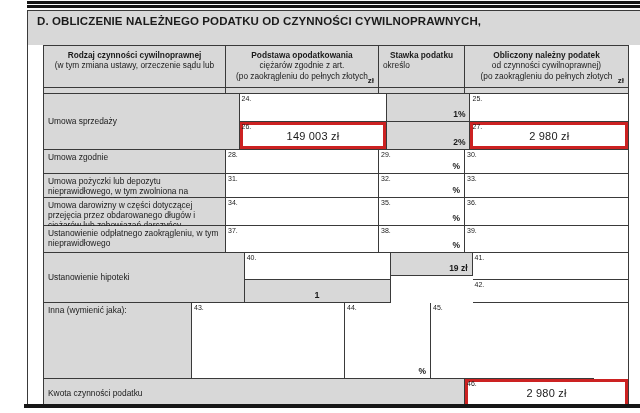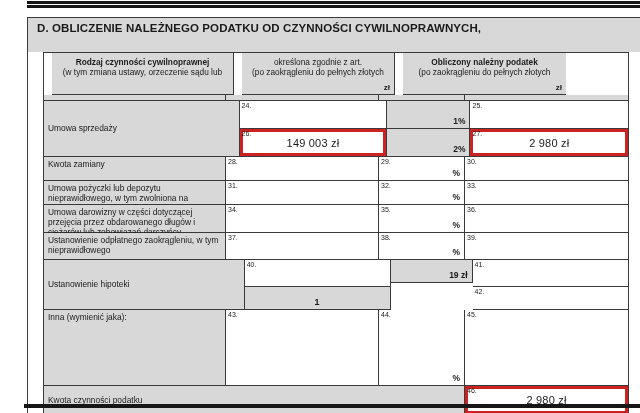--- a/index.html
+++ b/index.html
@@ -9,21 +9,21 @@
     -webkit-font-smoothing:antialiased;overflow:hidden;
   }
   .top-bar{
     position:absolute;left:27px;top:1px;width:613px;height:7px;
     background:linear-gradient(#161616 0 40%,#ffffff 40% 56%,#161616 56% 100%);
   }
   .bottom-bar{
     position:absolute;left:24px;top:404px;width:616px;height:4px;background:#161616;
   }
   .section{
-    position:absolute;left:27px;top:17px;width:613px;height:396px;
+    position:absolute;left:27px;top:10px;width:613px;height:396px;
     border-top:1px solid #3a3a3a;border-left:1px solid #3a3a3a;background:#ffffff;
   }
   .title-band{
     position:absolute;left:0;top:0;width:100%;height:34px;background:#d8d8d8;
   }
   .title{
     padding:3px 0 0 9px;font-weight:bold;font-size:11.5px;line-height:1.22;
     letter-spacing:.1px;white-space:nowrap;
   }
   .title .l2{padding-left:17px;}
@@ -34,21 +34,21 @@
   .row{display:flex;}
   .c{
     box-sizing:border-box;position:relative;background:#ffffff;
     border-right:1px solid #3a3a3a;border-bottom:1px solid #3a3a3a;
   }
   .c.lastcol,.colstack.lastcol .c{border-right:none;}
   .gray{background:#d8d8d8;}
   .colstack{display:flex;flex-direction:column;box-sizing:border-box;}
   .colstack .c{width:100%;}
   
-  .hc{font-size:8.3px;text-align:center;padding-top:4px;line-height:1.25;margin-left:8px;}
+  .hc{font-size:8.3px;text-align:center;padding-top:4px;line-height:1.25;}
   .hc .t{font-weight:bold;}
   .hc .left-ln{text-align:left;padding-left:4px;}
   .hz{position:absolute;bottom:1px;right:4px;font-size:8px;font-weight:bold;}
   
   .no{position:absolute;top:1px;left:2px;font-size:7px;line-height:1;}
   .unit{position:absolute;bottom:2px;right:4px;font-size:8.5px;font-weight:bold;}
   .val{display:flex;align-items:center;justify-content:center;height:100%;font-size:11px;letter-spacing:.2px;}
   .bcenter{position:absolute;bottom:2px;left:0;width:100%;text-align:center;font-size:9px;font-weight:bold;}
   .lbl{font-size:8.4px;line-height:1.2;padding:2px 4px;display:flex;align-items:flex-start;}
   .lbl.vcenter{align-items:center;}
@@ -67,26 +67,32 @@
   </div>
 
   <div class="tbl">
 
     <div class="row" style="height:42px">
       <div class="c gray hc" style="width:182px">
         <div class="t">Rodzaj czynności cywilnoprawnej</div>
         <div>(w tym zmiana ustawy, orzeczenie sądu lub</div>
       </div>
       <div class="c gray hc" style="width:153px">
-        <div>określona zgodnie z art.</div>
+        <div class="t">Podstawa opodatkowania</div>
+        <div>ciężarów zgodnie z art.</div>
         <div>(po zaokrągleniu do pełnych złotych</div>
         <span class="hz">zł</span>
       </div>
+      <div class="c gray hc" style="width:86px">
+        <div class="t">Stawka podatku</div>
+        <div class="left-ln">określo</div>
+      </div>
       <div class="c gray hc lastcol" style="width:163px">
         <div class="t">Obliczony należny podatek</div>
+        <div>od czynności cywilnoprawnej)</div>
         <div>(po zaokrągleniu do pełnych złotych</div>
         <span class="hz">zł</span>
       </div>
     </div>
 
     <div class="row" style="height:6px">
       <div class="c gray" style="width:182px"></div>
       <div class="c gray" style="width:153px"></div>
       <div class="c gray" style="width:86px"></div>
       <div class="c gray lastcol" style="width:163px"></div>
@@ -119,21 +125,21 @@
         </div>
         <div class="c hl" style="height:28px">
           <span class="no">27.</span>
           <div class="val">2 980 zł</div>
         </div>
       </div>
     </div>
 
     <div class="row" style="height:24px">
       <div class="c gray lbl" style="width:182px">
-        <span>Kwota zamiany</span>
+        <span>Umowa zgodnie</span>
       </div>
       <div class="c" style="width:153px">
         <span class="no">28.</span>
       </div>
       <div class="c" style="width:86px">
         <span class="no">29.</span>
         <span class="unit">%</span>
       </div>
       <div class="c lastcol" style="width:163px">
         <span class="no">30.</span>
@@ -209,21 +215,21 @@
         <div class="c" style="height:27px">
           <span class="no">41.</span>
         </div>
         <div class="c" style="height:23px">
           <span class="no">42.</span>
         </div>
       </div>
     </div>
 
     <div class="row" style="height:76px">
-      <div class="c gray lbl" style="width:182px">
+      <div class="c gray lbl" style="width:148px">
         <span>Inna (wymienić jaka):</span>
       </div>
       <div class="c" style="width:153px">
         <span class="no">43.</span>
       </div>
       <div class="c" style="width:86px">
         <span class="no">44.</span>
         <span class="unit">%</span>
       </div>
       <div class="c lastcol" style="width:163px">

